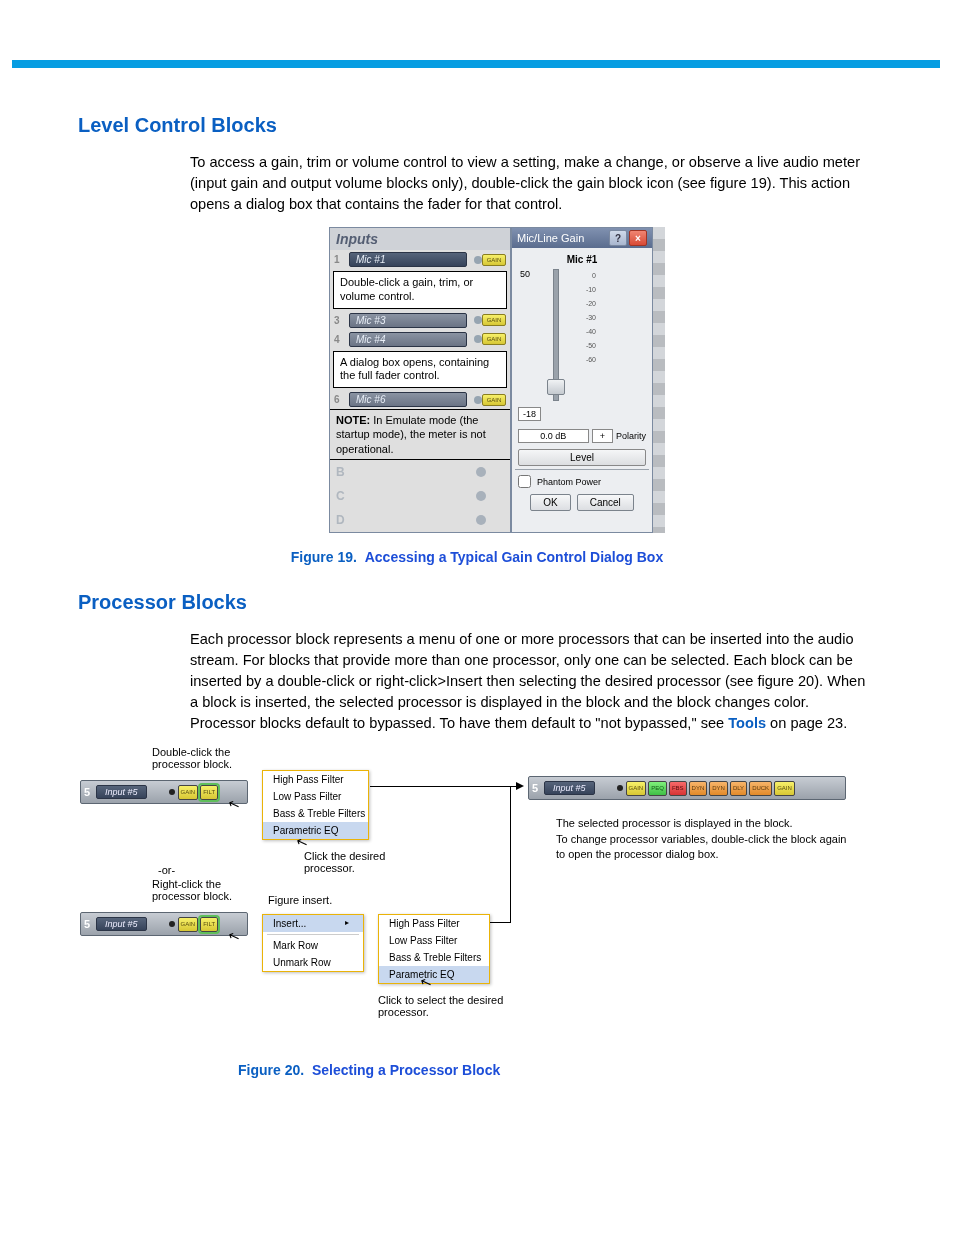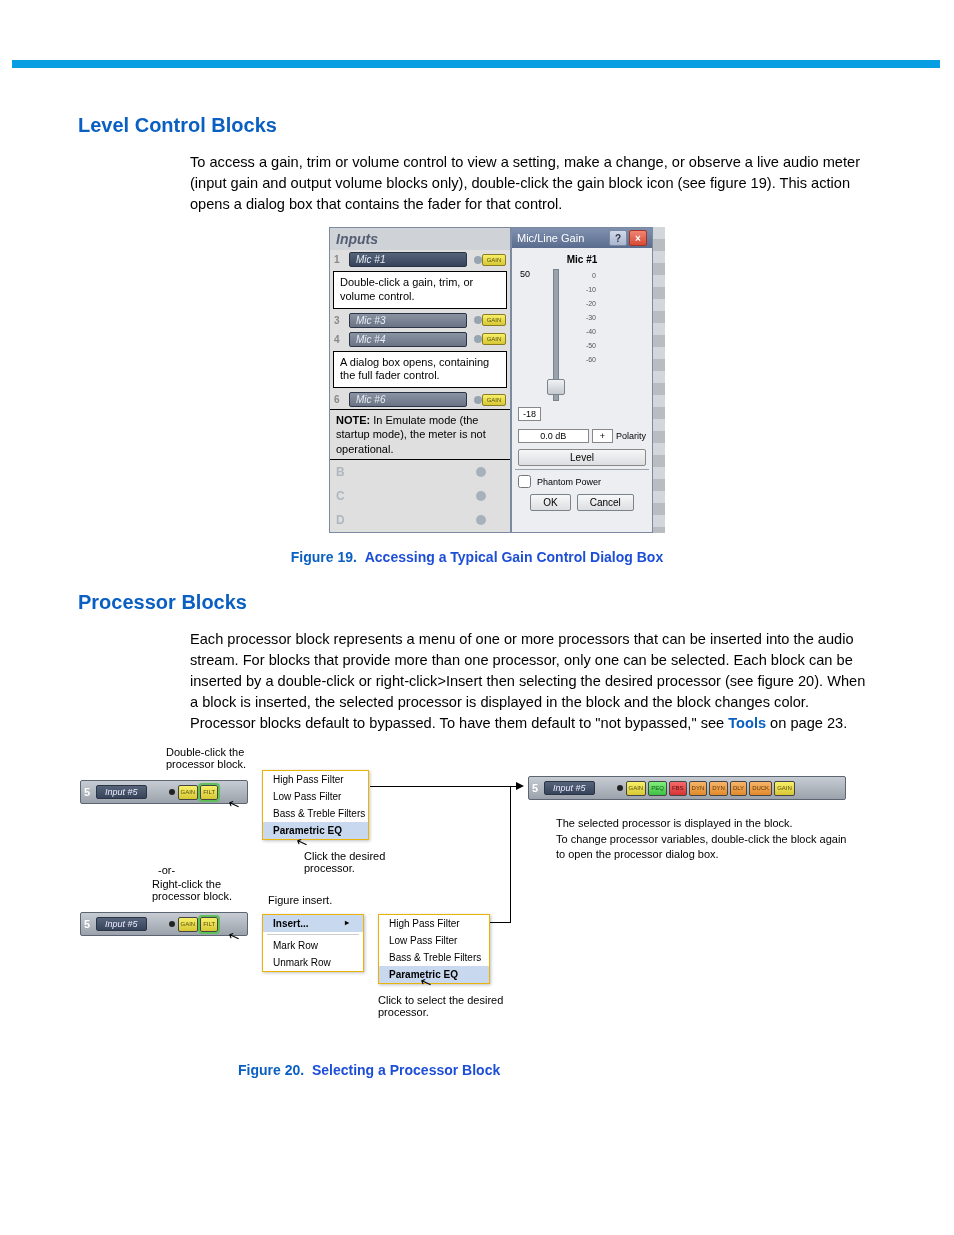--- a/index.html
+++ b/index.html
@@ -56,21 +56,21 @@
 .strip .num{color:#fff;font-weight:bold;width:12px;font-size:11px;}
 .strip .name{background:linear-gradient(#56647a,#36435a);border:1px solid #2b3446;color:#eef;padding:1px 8px;border-radius:2px;margin-right:20px;font-style:italic;}
 .strip .blk{height:13px;border:1px solid #444;border-radius:2px;margin:0 1px;padding:0 2px;font-size:6px;line-height:13px;text-align:center;}
 .blk.y{background:linear-gradient(#f7f069,#d7c734);color:#5a4f10;}
 .blk.g{background:linear-gradient(#7ff07a,#3fbf46);color:#145a18;}
 .blk.o{background:linear-gradient(#f7b469,#e28a2a);color:#5a3a10;}
 .blk.r{background:linear-gradient(#f76969,#d73434);color:#5a1010;}
 .blk.sel{outline:2px solid #5fbf5a;outline-offset:0;}
 .menu{position:absolute;background:#fff;border:1px solid #eab308;font-size:10px;box-shadow:1px 1px 3px rgba(0,0,0,.25);}
 .menu .mi{padding:3px 14px 3px 10px;white-space:nowrap;}
-.menu .mi.hl{background:#c8d8ef;font-weight:bold;}
+.menu .mi.hl{background:#c8d8ef;}
 .menu .mi.arrow::after{content:"▸";float:right;margin-left:10px;font-size:8px;}
 .arrowline{position:absolute;border-top:1px solid #000;}
 .arrowhead{position:absolute;width:0;height:0;border-style:solid;}
 .cursor{position:absolute;font-size:14px;transform:rotate(-20deg);}
 </style>
 </head>
 <body>
 
 <div class="page">
   <div class="topbar"></div>
@@ -180,21 +180,21 @@
       <span class="desc"> &nbsp;<span>Accessing a Typical Gain Control Dialog Box</span></span>
     </div>
 
     <h2>Processor Blocks</h2>
     <p class="bodytext">
       <span>Each processor block represents a menu of one or more processors that can be inserted into the audio stream. For blocks that provide more than one processor, only one can be selected. Each block can be inserted by a double-click or right-click&gt;Insert then selecting the desired processor (see figure 20). When a block is inserted, the selected processor is displayed in the block and the block changes color. Processor blocks default to bypassed. To have them default to "not bypassed," see </span>
       <span class="link">Tools</span><span> on page 23.</span>
     </p>
 
     <div class="fig20">
-      <div class="labelTop" style="left:88px;top:0;width:120px;">Double-click the processor block.</div>
+      <div class="labelTop" style="left:74px;top:0;width:120px;">Double-click the processor block.</div>
 
       <div class="strip" style="left:2px;top:34px;width:160px;">
         <span class="num">5</span>
         <span class="name">Input #5</span>
         <span style="width:6px;height:6px;border-radius:50%;background:#222;margin:0 2px;"></span>
         <span class="blk y">GAIN</span>
         <span class="blk y sel">FILT</span>
       </div>
       <span class="cursor" style="left:150px;top:50px;">↖</span>
 

